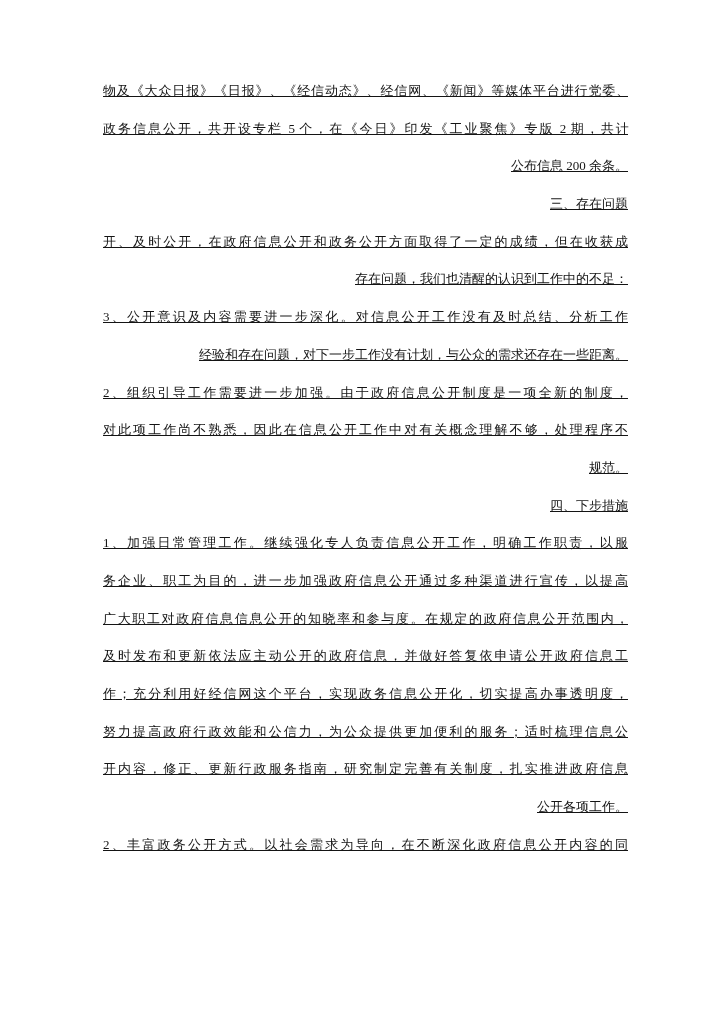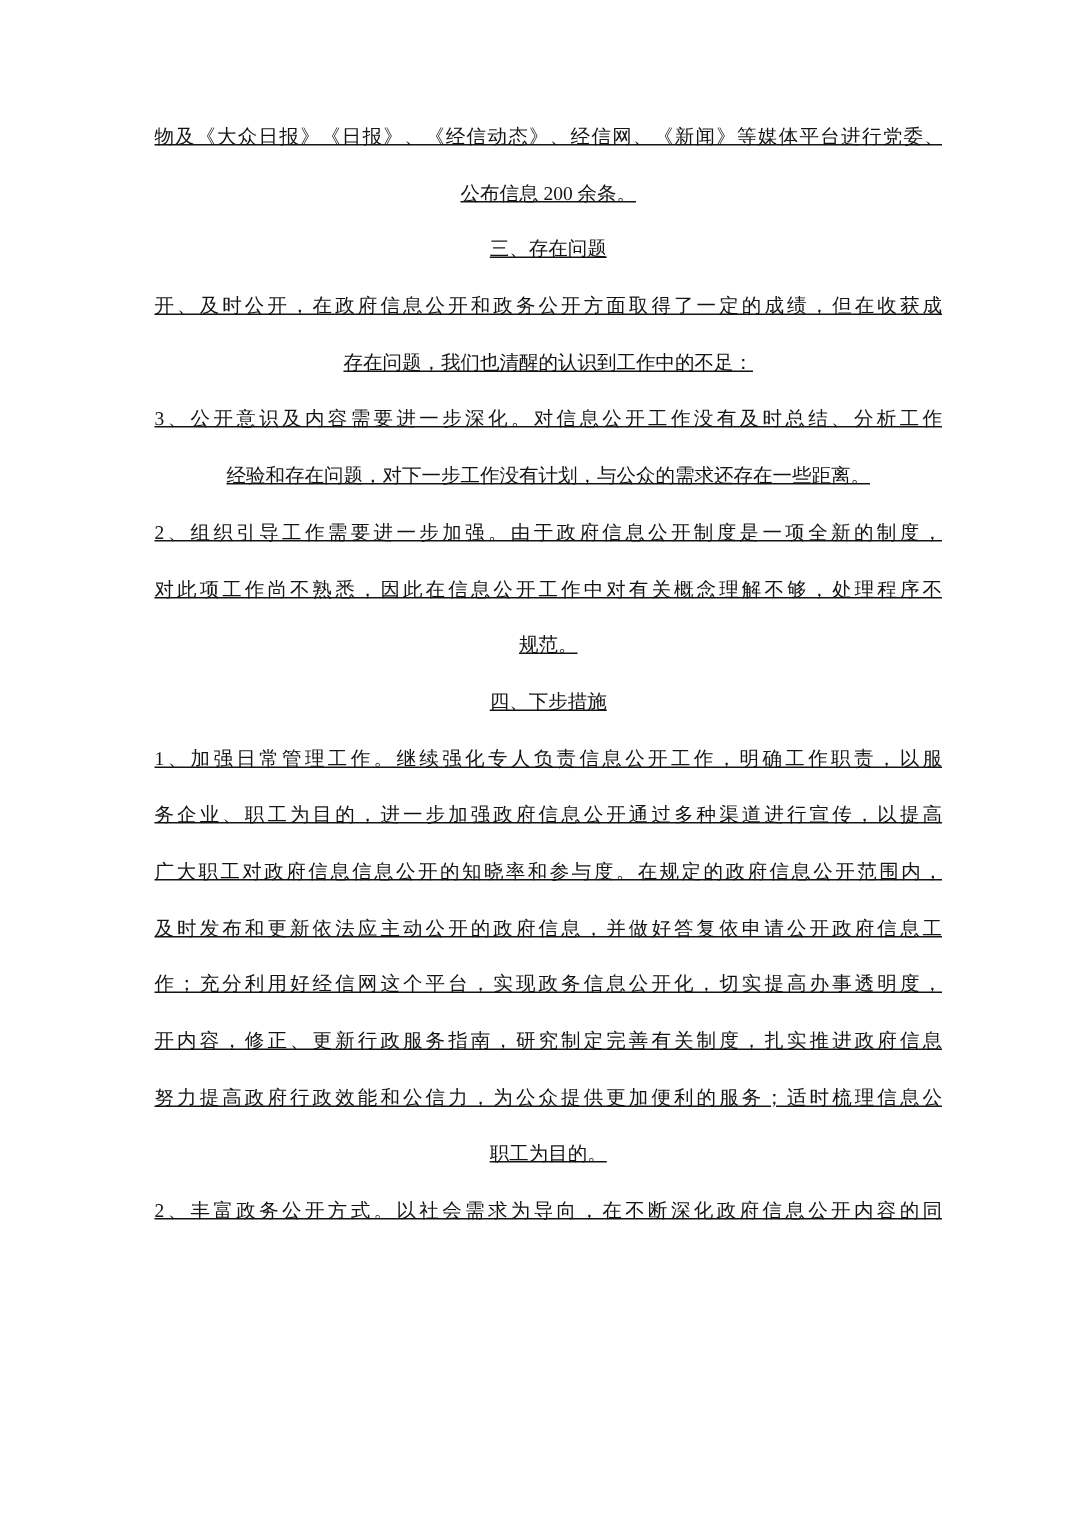--- a/index.html
+++ b/index.html
@@ -25,39 +25,40 @@
     left: 103px;
     top: 72px;
     width: 525px;
     font-size: 13px;
     text-decoration: underline;
   }
   .ln {
     height: 37.7px;
     line-height: 37.7px;
     white-space: nowrap;
-    text-align: center;
+    text-align: right;
   }
   
   .j {
     text-align: justify;
     text-align-last: justify;
   }
   
   .t1 { letter-spacing: -1.2px; }
   .t2 { letter-spacing: -0.8px; }
   .t3 { letter-spacing: -0.42px; }
 </style>
 </head>
 <body>
 
 <div class="page">
   <div class="doc">
 
     <div class="ln j t1">物及《大众日报》《日报》、《经信动态》、经信网、《新闻》等媒体平台进行党委、</div>
+    <div class="ln j t2">政务信息公开，共开设专栏 5 个，在《今日》印发《工业聚焦》专版 2 期，共计</div>
     <div class="ln">公布信息 200 余条。</div>
 
     <div class="ln">三、存在问题</div>
 
     <div class="ln j">开、及时公开，在政府信息公开和政务公开方面取得了一定的成绩，但在收获成</div>
     <div class="ln">存在问题，我们也清醒的认识到工作中的不足：</div>
 
     <div class="ln j">3、公开意识及内容需要进一步深化。对信息公开工作没有及时总结、分析工作</div>
     <div class="ln">经验和存在问题，对下一步工作没有计划，与公众的需求还存在一些距离。</div>
 
@@ -65,20 +66,20 @@
     <div class="ln j">对此项工作尚不熟悉，因此在信息公开工作中对有关概念理解不够，处理程序不</div>
     <div class="ln">规范。</div>
 
     <div class="ln">四、下步措施</div>
 
     <div class="ln j">1、加强日常管理工作。继续强化专人负责信息公开工作，明确工作职责，以服</div>
     <div class="ln j">务企业、职工为目的，进一步加强政府信息公开通过多种渠道进行宣传，以提高</div>
     <div class="ln j t3">广大职工对政府信息信息公开的知晓率和参与度。在规定的政府信息公开范围内，</div>
     <div class="ln j">及时发布和更新依法应主动公开的政府信息，并做好答复依申请公开政府信息工</div>
     <div class="ln j">作；充分利用好经信网这个平台，实现政务信息公开化，切实提高办事透明度，</div>
+    <div class="ln j">努力提高政府行政效能和公信力，为公众提供更加便利的服务；适时梳理信息公</div>
     <div class="ln j">开内容，修正、更新行政服务指南，研究制定完善有关制度，扎实推进政府信息</div>
-    <div class="ln j">努力提高政府行政效能和公信力，为公众提供更加便利的服务；适时梳理信息公</div>
-    <div class="ln">职工为目的。</div>
+    <div class="ln">公开各项工作。</div>
 
     <div class="ln j">2、丰富政务公开方式。以社会需求为导向，在不断深化政府信息公开内容的同</div>
 
   </div>
 </div>
 
 </body></html>

